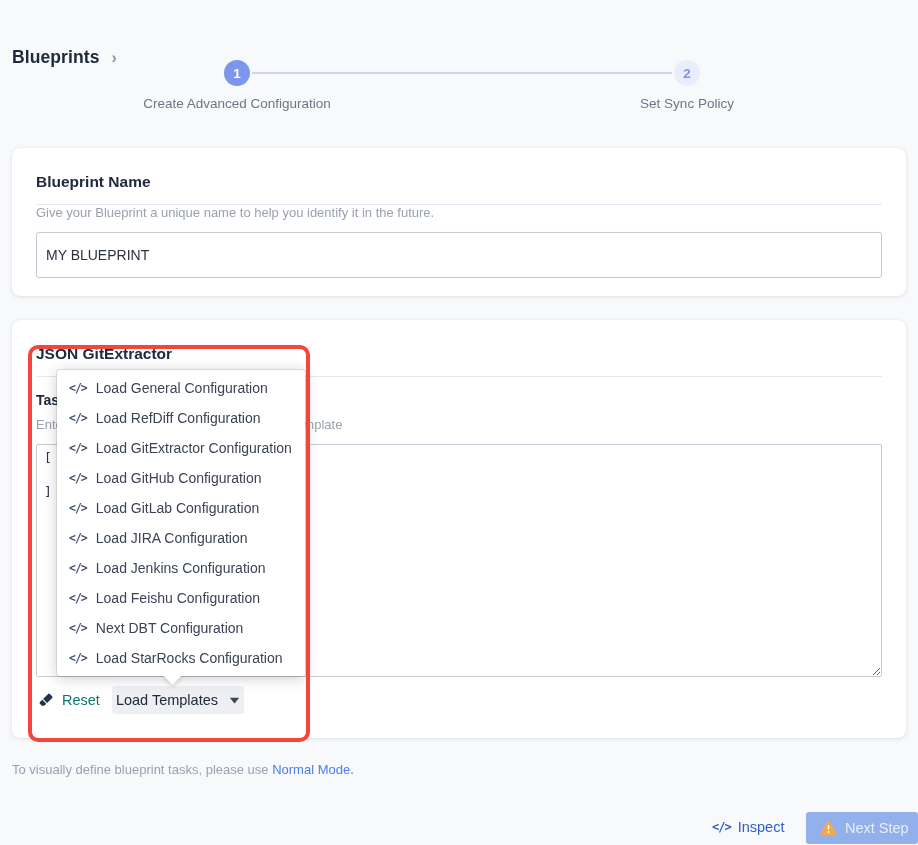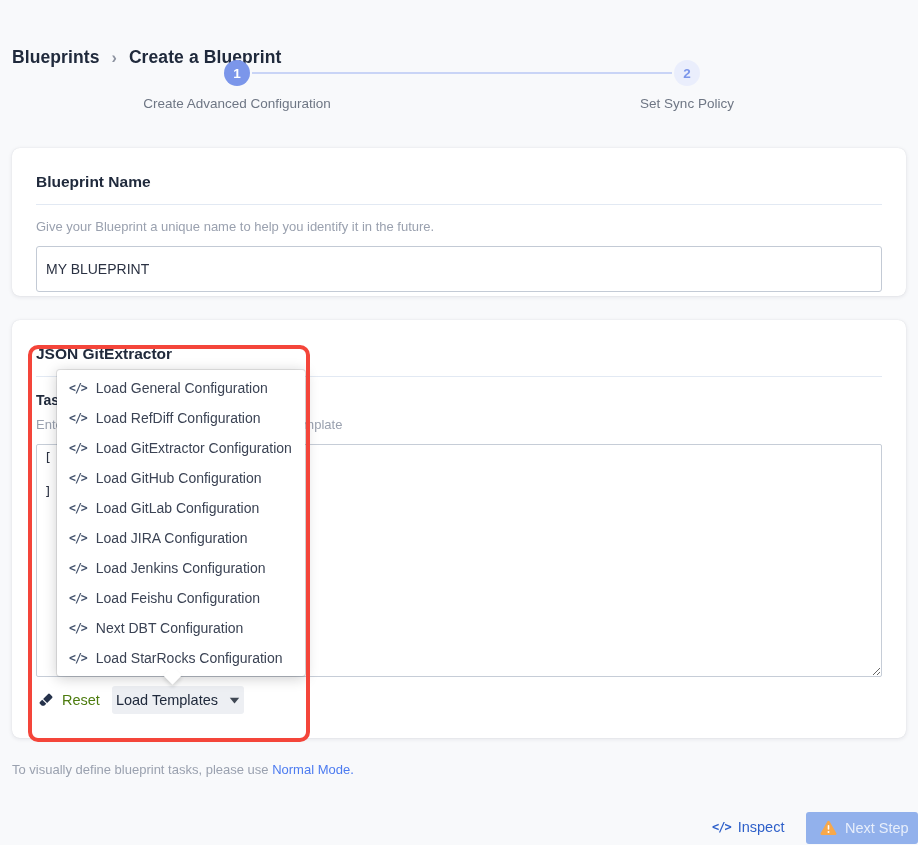--- a/index.html
+++ b/index.html
@@ -36,41 +36,41 @@
   
   .card {
     position:absolute; left:12px; width:894px; background:#ffffff;
     border-radius:8px; box-shadow:0 1px 4px rgba(25,34,61,.10), 0 0 1px rgba(25,34,61,.12);
     padding:0 24px;
   }
   .card-name { top:148px; height:148px; }
   .card-json { top:320px; height:418px; }
   .card-title { padding-top:25px; font-size:15.5px; font-weight:700; color:#202a3c; }
   .card-divider { margin-top:13px; border-bottom:1px solid #e2e9f3; }
-  .card-desc { margin-top:14px; font-size:13px; color:#9aa1af; }
+  .card-desc { font-size:13px; color:#9aa1af; }
 
   .name-input {
     margin-top:12px; width:100%; height:46px;
     border:1px solid #c3cad5; border-radius:3px;
     font-family:"Liberation Sans", sans-serif; font-size:14px; color:#2a3142;
     padding:0 9px; background:#fff; outline:none;
   }
 
   .editor-label { margin-top:15px; font-size:14px; font-weight:700; color:#202a3c; }
   .editor-hint { margin-top:9px; font-size:13px; color:#9aa1af; }
   .json-textarea {
     margin-top:12px; width:100%; height:233px; display:block;
     border:1px solid #c6cdd7; border-radius:2px;
     font-family:"DejaVu Sans Mono", monospace; font-size:13px; line-height:17px;
     color:#2a3142; padding:4px 7px; background:#fff; outline:none; resize:both;
   }
   .editor-actions { margin-top:9px; display:flex; align-items:center; gap:10px; }
   .reset-btn {
     display:flex; align-items:center; gap:8px; background:transparent; border:none;
-    font-family:"Liberation Sans", sans-serif; font-size:14.5px; color:#4d7c0f; cursor:pointer; padding:0 2px;
+    font-family:"Liberation Sans", sans-serif; font-size:14.5px; color:#0f766e; cursor:pointer; padding:0 2px;
   }
   .load-templates-btn {
     display:flex; align-items:center; gap:11px; height:28px; padding:0 4px;
     background:#edeff3; border:none; border-radius:3px;
     font-family:"Liberation Sans", sans-serif; font-size:14.5px; color:#202a3c; cursor:pointer;
   }
 
   
   .templates-menu {
     position:absolute; left:57px; top:370px; width:248px; z-index:50;
@@ -116,21 +116,20 @@
     font-family:"Liberation Sans", sans-serif; font-size:14.5px; color:rgba(255,255,255,.78);
   }
   svg { display:block; }
 </style>
 </head>
 <body>
 
 <div class="breadcrumb">
   <span class="crumb">Blueprints</span>
   <span class="crumb-sep">›</span>
-  <span class="crumb">Create a Blueprint</span>
 </div>
 
 <div class="step-line"></div>
 <div class="step-circle step-1">1</div>
 <div class="step-circle step-2">2</div>
 <div class="step-label step-label-1">Create Advanced Configuration</div>
 <div class="step-label step-label-2">Set Sync Policy</div>
 
 <section class="card card-name">
   <h2 class="card-title">Blueprint Name</h2>

